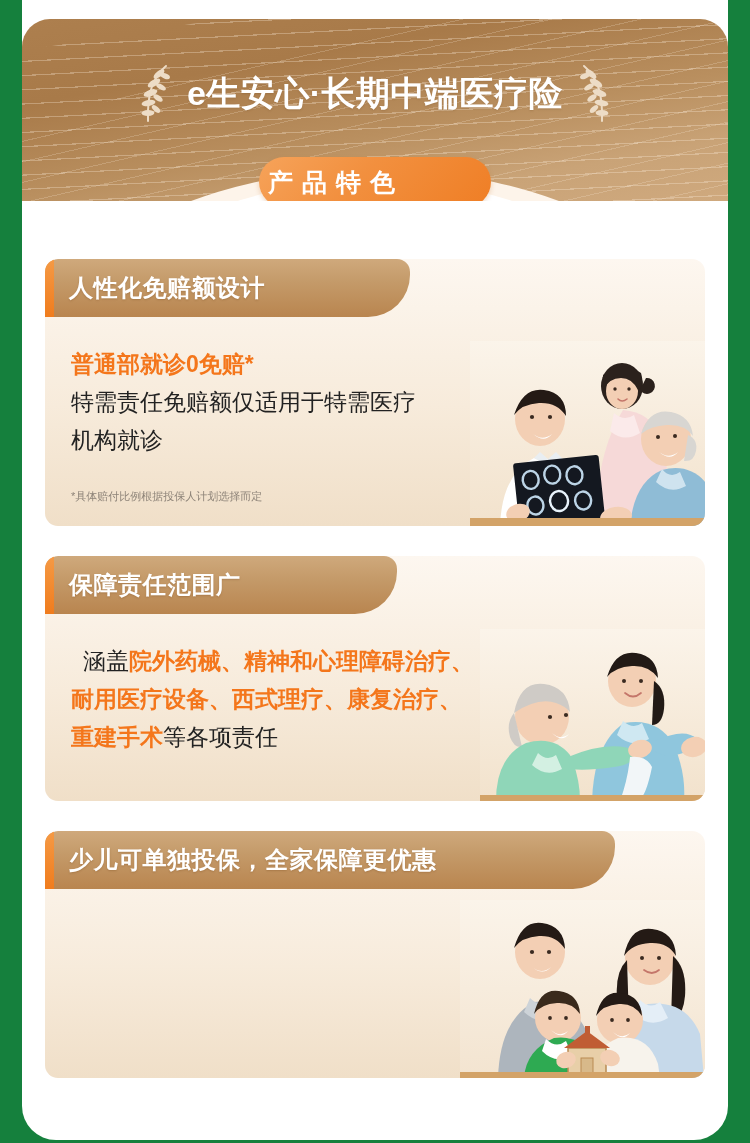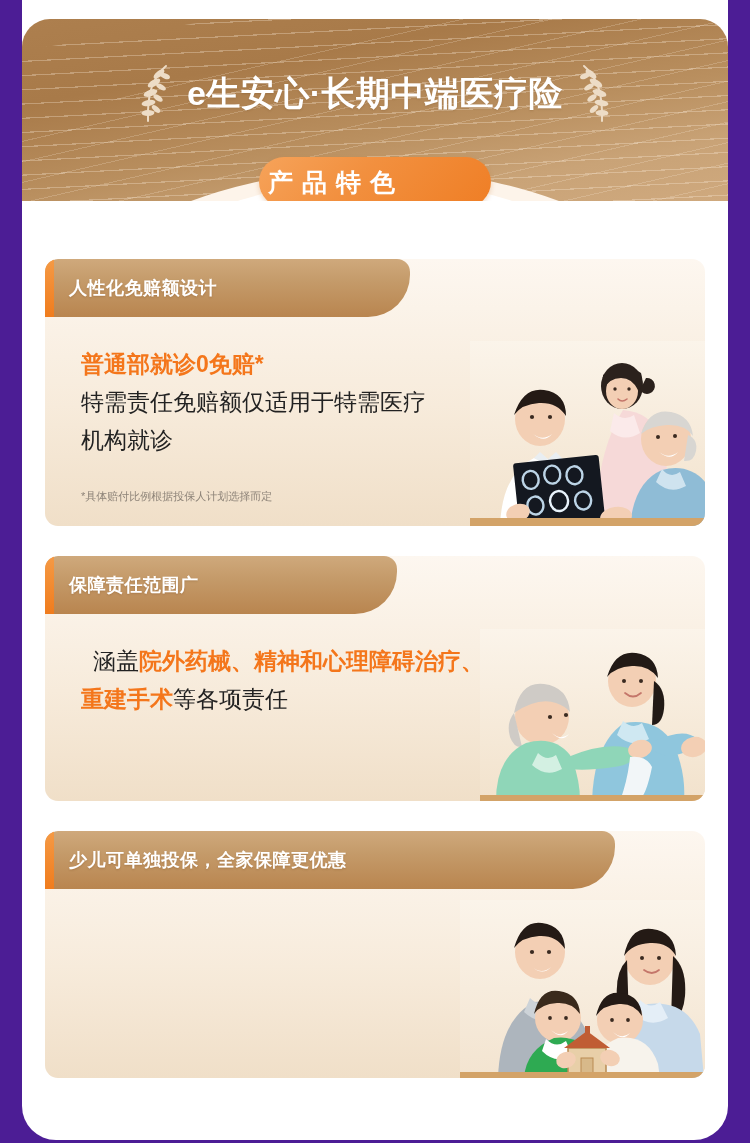--- a/index.html
+++ b/index.html
@@ -9,21 +9,21 @@
     height: 1143px;
     font-family: "Liberation Sans", "DejaVu Sans", sans-serif;
     background: #fdf1e3;
     overflow: hidden;
   }
 
   .page {
     position: relative;
     width: 750px;
     height: 1143px;
-    background: #4c1d95;
+    background: #15803d;
   }
 
   
   .panel {
     position: absolute;
     left: 22px;
     top: 0;
     width: 706px;
     height: 1140px;
     background: #ffffff;
@@ -170,31 +170,31 @@
     left: 0; top: 0;
     width: 9px; height: 100%;
     background: linear-gradient(180deg, #f59a45 0%, #f07c1d 100%);
     border-radius: 13px 0 0 0;
   }
   .ribbon-1 { width: 365px; }
   .ribbon-2 { width: 352px; }
   .ribbon-3 { width: 570px; }
 
   .ribbon span {
-    font-size: 18px;
+    font-size: 24px;
     font-weight: bold;
     color: #ffffff;
     letter-spacing: .5px;
     white-space: nowrap;
     text-shadow: 0 1px 2px rgba(120,75,30,.32);
   }
 
   .card-body {
     position: absolute;
-    left: 36px;
+    left: 26px;
     top: 86px;
     width: 460px;
   }
   .line {
     font-size: 23px;
     line-height: 38px;
     color: #222222;
     white-space: nowrap;
   }
   .line.hl { color: #f4761b; font-weight: bold; }
@@ -351,20 +351,23 @@
     <div class="card card-2">
       <div class="ribbon ribbon-2">
         <span>保障责任范围广</span>
       </div>
 
       <div class="card-body">
         <div class="line">
           <span class="blk-in" style="font-weight:normal">涵盖</span><span class="hl-in">院外药械、精神和心理障碍治疗、</span>
         </div>
         <div class="line">
+          <span class="hl-in">耐用医疗设备、西式理疗、康复治疗、</span>
+        </div>
+        <div class="line">
           <span class="hl-in">重建手术</span><span style="color:#222">等各项责任</span>
         </div>
       </div>
 
       <div class="photo photo-2">
         <svg width="225" height="172" viewBox="0 0 225 172">
           <defs>
             <linearGradient id="bg2" x1="0" y1="0" x2="0" y2="1">
               <stop offset="0" stop-color="#fbf4ea"></stop>
                 <stop offset="1" stop-color="#f2e2cc"></stop>

